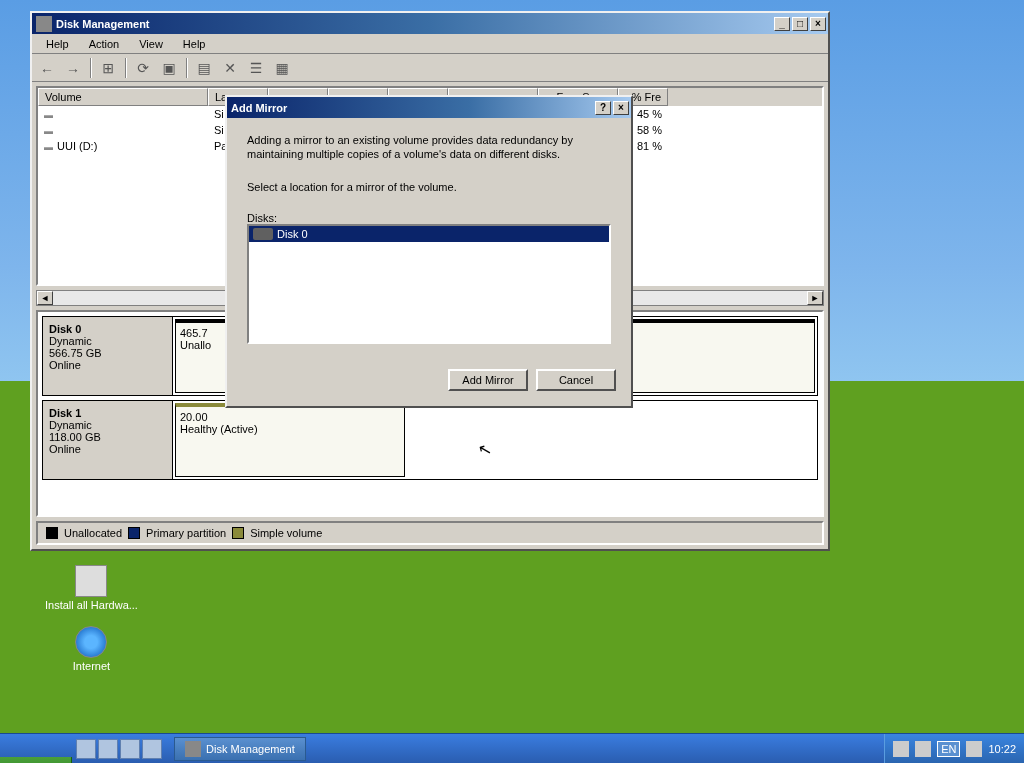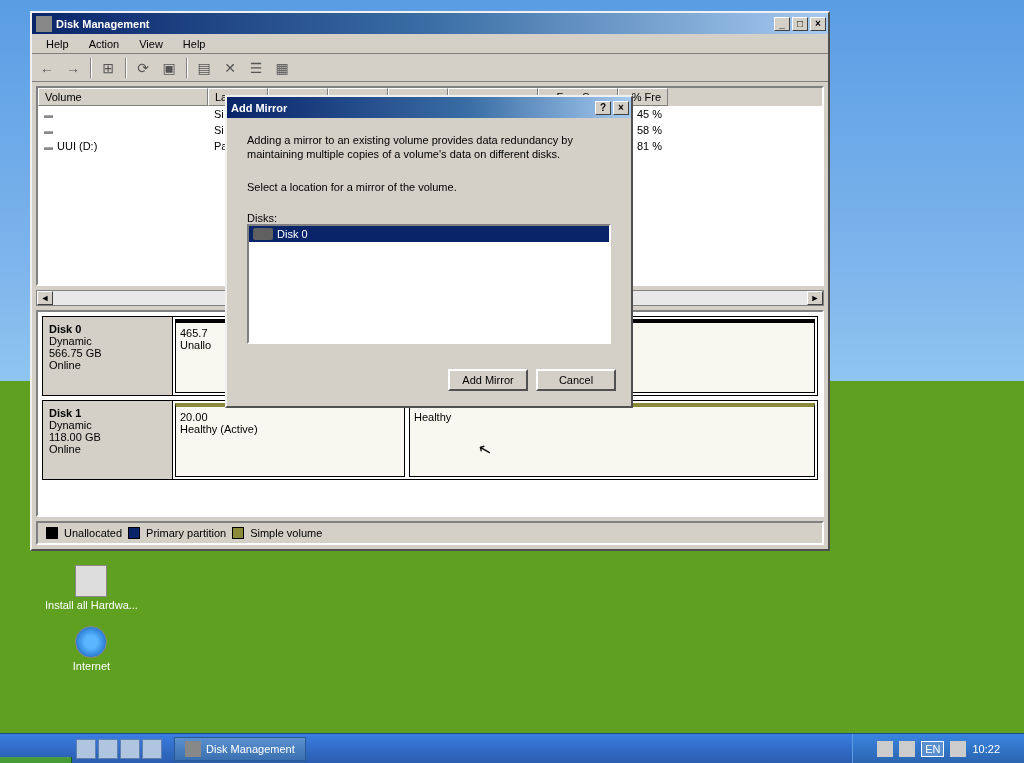--- a/index.html
+++ b/index.html
@@ -8,21 +8,21 @@
 .desktop-icon { display: flex; flex-direction: column; align-items: center; margin-bottom: 15px; cursor: pointer; }
 .desktop-icon-img { width: 32px; height: 32px; background: #ddd; border: 1px solid #888; margin-bottom: 2px; }
 .ie-icon { background: radial-gradient(circle, #5bb5ff 30%, #2a7dd4 70%); border-radius: 50%; }
 .taskbar { position: absolute; bottom: 0; left: 0; right: 0; height: 30px; background: linear-gradient(to bottom, #3a7de0 0%, #2a5db0 100%); display: flex; align-items: center; border-top: 1px solid #1a4a90; }
 .start-btn { height: 100%; padding: 0 15px 0 8px; background: linear-gradient(to bottom, #4a9f3a 0%, #2a7f1a 100%); color: white; font-weight: bold; display: flex; align-items: center; border-right: 1px solid #1a5f0a; cursor: pointer; font-style: italic; margin-top: 46px; }
 .start-btn::before { content: ''; width: 18px; height: 18px; background: #fff; margin-right: 5px; border-radius: 3px; }
 .taskbar-items { display: flex; height: 100%; align-items: center; gap: 2px; padding: 0 4px; }
 .taskbar-ql { width: 20px; height: 20px; background: #b0c5e0; border: 1px solid #6080b0; }
 .taskbar-app { height: 24px; padding: 0 10px; background: linear-gradient(to bottom, #5a90d0 0%, #3a70b0 100%); color: white; display: flex; align-items: center; gap: 5px; margin-left: 10px; border: 1px solid #2a5a90; cursor: pointer; }
 .taskbar-app::before { content: ''; width: 16px; height: 16px; background: #888; }
-.systray { margin-left: auto; height: 100%; padding: 0 24px; display: flex; align-items: center; gap: 6px; color: white; background: linear-gradient(to bottom, #3a85e0 0%, #2a65b0 100%); border-left: 1px solid #5a9de0; }
+.systray { margin-left: auto; height: 100%; padding: 0 8px; display: flex; align-items: center; gap: 6px; color: white; background: linear-gradient(to bottom, #3a85e0 0%, #2a65b0 100%); border-left: 1px solid #5a9de0; }
 .systray-icon { width: 16px; height: 16px; background: #ccc; }
 .main-window { position: absolute; left: 30px; top: 11px; width: 800px; height: 540px; background: #d4d0c8; border: 2px solid; border-color: #f0f0f0 #505050 #505050 #f0f0f0; display: flex; flex-direction: column; }
 .titlebar { height: 21px; background: linear-gradient(to right, #0a246a 0%, #3a6ea5 50%, #a6caf0 100%); color: white; display: flex; align-items: center; padding: 0 2px 0 4px; font-weight: bold; }
 .titlebar-icon { width: 16px; height: 16px; background: #888; margin-right: 4px; }
 .titlebar-text { flex: 1; }
 .titlebar-btns { display: flex; gap: 2px; }
 .titlebar-btn { width: 16px; height: 14px; background: #d4d0c8; border: 1px solid; border-color: #fff #404040 #404040 #fff; font-family: Arial; font-size: 10px; display: flex; align-items: center; justify-content: center; font-weight: bold; color: black; cursor: pointer; }
 .menubar { height: 20px; display: flex; align-items: center; padding: 0 4px; border-bottom: 1px solid #808080; }
 .menu-item { padding: 2px 10px; cursor: pointer; }
 .toolbar { height: 28px; display: flex; align-items: center; padding: 0 4px; gap: 4px; border-bottom: 1px solid #808080; }
@@ -161,24 +161,20 @@
           <b>Disk 1</b>
           <div>Dynamic</div>
           <div>118.00 GB</div>
           <div>Online</div>
         </div>
         <div class="disk-parts">
           <div class="disk-part" style="flex:0 0 230px; border-top: 4px solid #8a8a3a;">
             <div>20.00</div>
             <div>Healthy (Active)</div>
           </div>
-          <div class="disk-part" style="flex:1; border-top: 4px solid #8a8a3a;">
-            <div></div>
-            <div>Healthy</div>
-          </div>
         </div>
       </div>
     </div>
     <div class="legend">
       <div class="legend-sw" style="background:#000"></div>
       <span>Unallocated</span>
       <div class="legend-sw" style="background:#0a246a"></div>
       <span>Primary partition</span>
       <div class="legend-sw" style="background:#8a8a3a"></div>
       <span>Simple volume</span>

